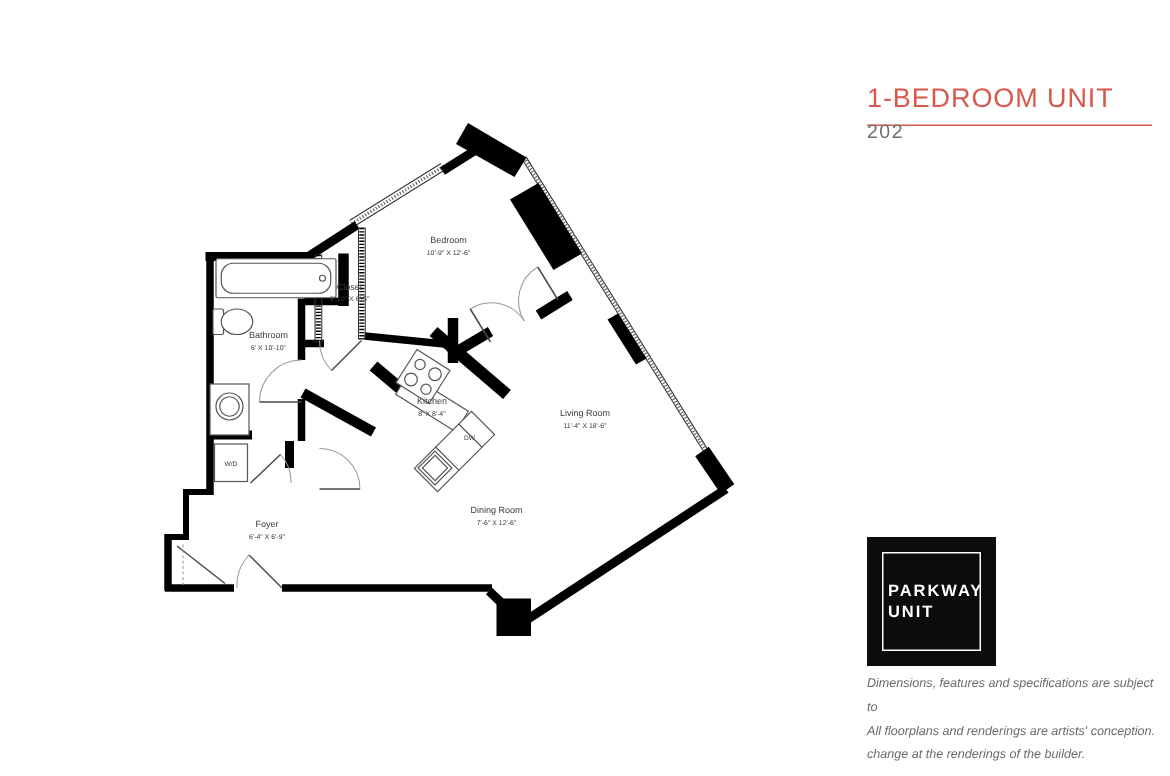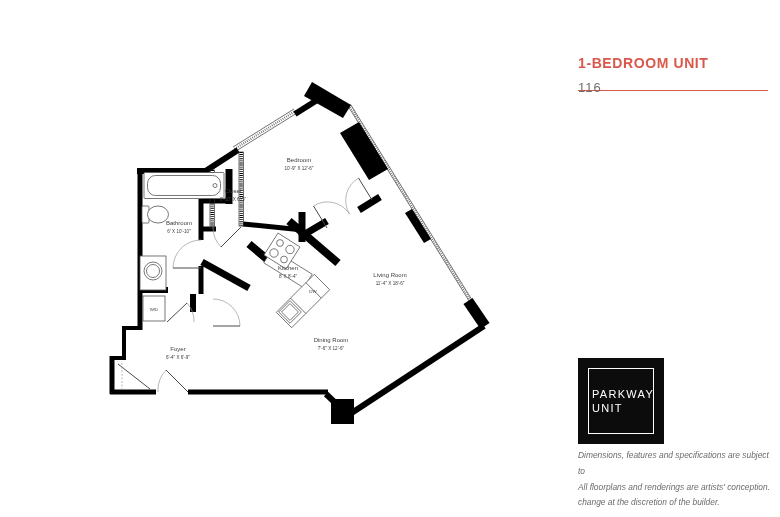--- a/index.html
+++ b/index.html
@@ -2,28 +2,28 @@
 <html style="--accent: #d9584b; --muted: #6b6b6b;"><head>
 <meta charset="utf-8">
 <style>
   html,body{margin:0;padding:0;background:#fff;}
   #page{position:relative;width:780px;height:517px;background:#fff;overflow:hidden;
         font-family:"Liberation Sans",sans-serif;}
   :root{--accent:#d9584b;--muted:#6b6b6b;}
 
   
   .panel-title{position:absolute;left:578px;top:55px;width:190px;
-    font-size:14px;font-weight:bold;letter-spacing:.6px;color:var(--accent);
-    padding-bottom:19px;border-bottom:1px solid var(--accent);}
+    font-size:18px;font-weight:normal;letter-spacing:.6px;color:var(--accent);
+    padding-bottom:7px;border-bottom:1px solid var(--accent);}
   .unit-number{position:absolute;left:578px;top:80px;font-size:13px;color:#6f6f6f;
     letter-spacing:1px;}
   .logo{position:absolute;left:578px;top:358px;width:86px;height:86px;background:#0c0c0c;}
   .logo-frame{position:absolute;left:10px;top:10px;right:10px;bottom:10px;border:1px solid #fdfdfd;}
   .logo-text{position:absolute;left:14px;top:50%;transform:translateY(-50%);
-    color:#fff;font-weight:normal;font-size:11px;letter-spacing:1.3px;line-height:14px;white-space:nowrap;}
+    color:#fff;font-weight:bold;font-size:11px;letter-spacing:1.3px;line-height:14px;white-space:nowrap;}
   .disclaimer{position:absolute;left:578px;top:448px;width:200px;font-style:italic;
     font-size:8.4px;line-height:15.8px;color:var(--muted);}
 
   
   .fp{position:absolute;left:100px;top:60px;}
   .fp text{font-family:"Liberation Sans",sans-serif;fill:#3c3c3c;}
   .rname{font-size:6px;}
   .rdim{font-size:4.6px;fill:#555;}
   .tiny{font-size:4.4px;fill:#444;}
   .wall{stroke:#000;fill:none;}
@@ -34,34 +34,34 @@
   .leaf{stroke:#4a4a4a;stroke-width:1;fill:none;}
   .hatch{stroke:#000;stroke-width:3.4;stroke-dasharray:.9 1.2;fill:none;}
   .glass{stroke:#666;stroke-width:2.2;stroke-dasharray:.8 1.3;fill:none;}
 </style>
 </head>
 <body>
 
 <div id="page">
 
   <div class="panel-title">1-BEDROOM UNIT</div>
-  <div class="unit-number">116</div>
+  <div class="unit-number">202</div>
 
   <div class="logo">
     <div class="logo-frame"></div>
     <div class="logo-text">
       <div>PARKWAY</div>
       <div>UNIT</div>
     </div>
   </div>
 
   <div class="disclaimer">
     <div>Dimensions, features and specifications are subject to</div>
     <div>All floorplans and renderings are artists' conception.</div>
-    <div>change at the discretion of the builder.</div>
+    <div>change at the renderings of the builder.</div>
   </div>
 
   <svg class="fp" width="430" height="380" viewBox="0 0 430 380">
 
     <g>
       <line class="thin" x1="136" y1="91" x2="197" y2="53"></line>
       <line class="thin" x1="133" y1="87" x2="194" y2="49"></line>
       <line class="glass" x1="134.5" y1="89" x2="195.5" y2="51"></line>
       <line class="thin" x1="248" y1="46" x2="384" y2="265"></line>
       <line class="thin" x1="250.6" y1="44.4" x2="386.6" y2="263.4"></line>

